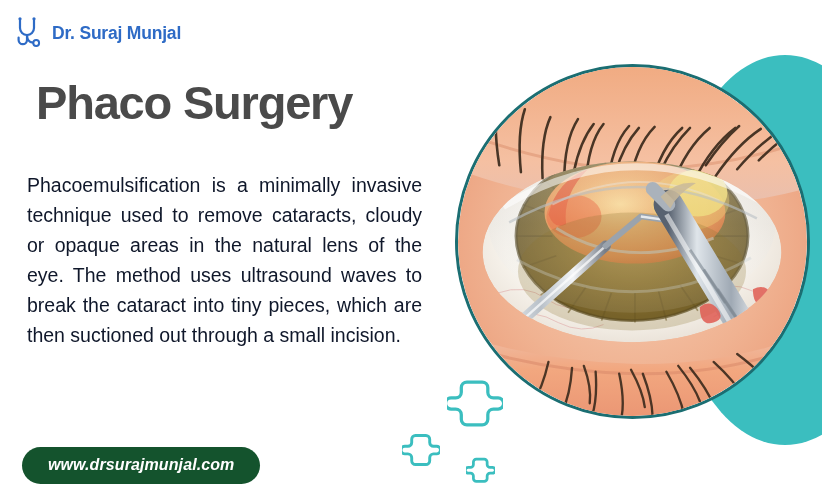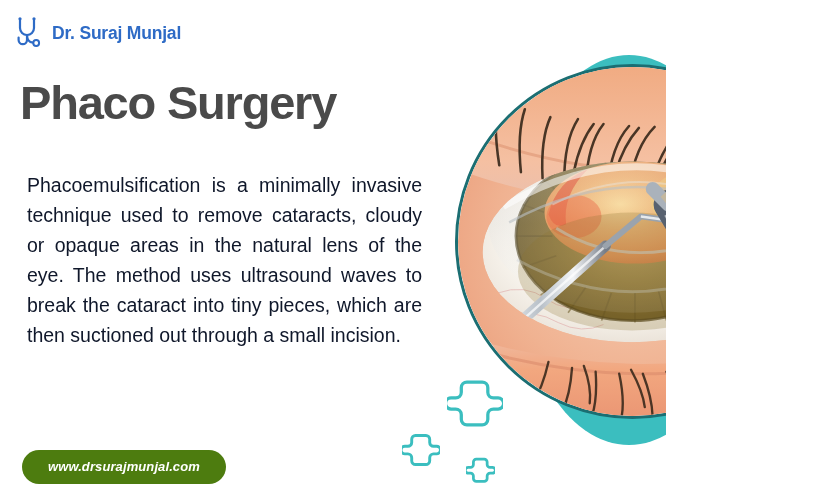--- a/index.html
+++ b/index.html
@@ -7,21 +7,21 @@
   body {
     background:#ffffff;
     font-family:"Liberation Sans", sans-serif;
     overflow:hidden;
     position:relative;
   }
 
   
   .poster {
     position:relative;
-    width:666px;
+    width:822px;
     height:500px;
     background:#ffffff;
     overflow:hidden;
   }
 
   
   .teal-blob {
     position:absolute;
     right:-78px;
     top:55px;
@@ -47,21 +47,21 @@
     font-size:17.5px;
     font-weight:bold;
     color:#2E6BC6;
     letter-spacing:-0.2px;
     white-space:nowrap;
   }
 
   
   .headline {
     position:absolute;
-    left:20px;
+    left:36px;
     top:78px;
     font-size:47px;
     line-height:1.05;
     font-weight:bold;
     color:#4A4A4A;
     letter-spacing:-1.2px;
     z-index:6;
   }
 
   
@@ -76,23 +76,23 @@
     text-align:justify;
     text-justify:inter-word;
     z-index:6;
   }
 
   
   .url-pill {
     position:absolute;
     left:22px;
     bottom:16px;
-    background:#4d7c0f;
+    background:#14532d;
     color:#ffffff;
-    font-size:13px;
+    font-size:16px;
     font-style:italic;
     font-weight:bold;
     padding:9px 26px 10px 26px;
     border-radius:22px;
     letter-spacing:0.1px;
     z-index:6;
     white-space:nowrap;
   }
 
   

